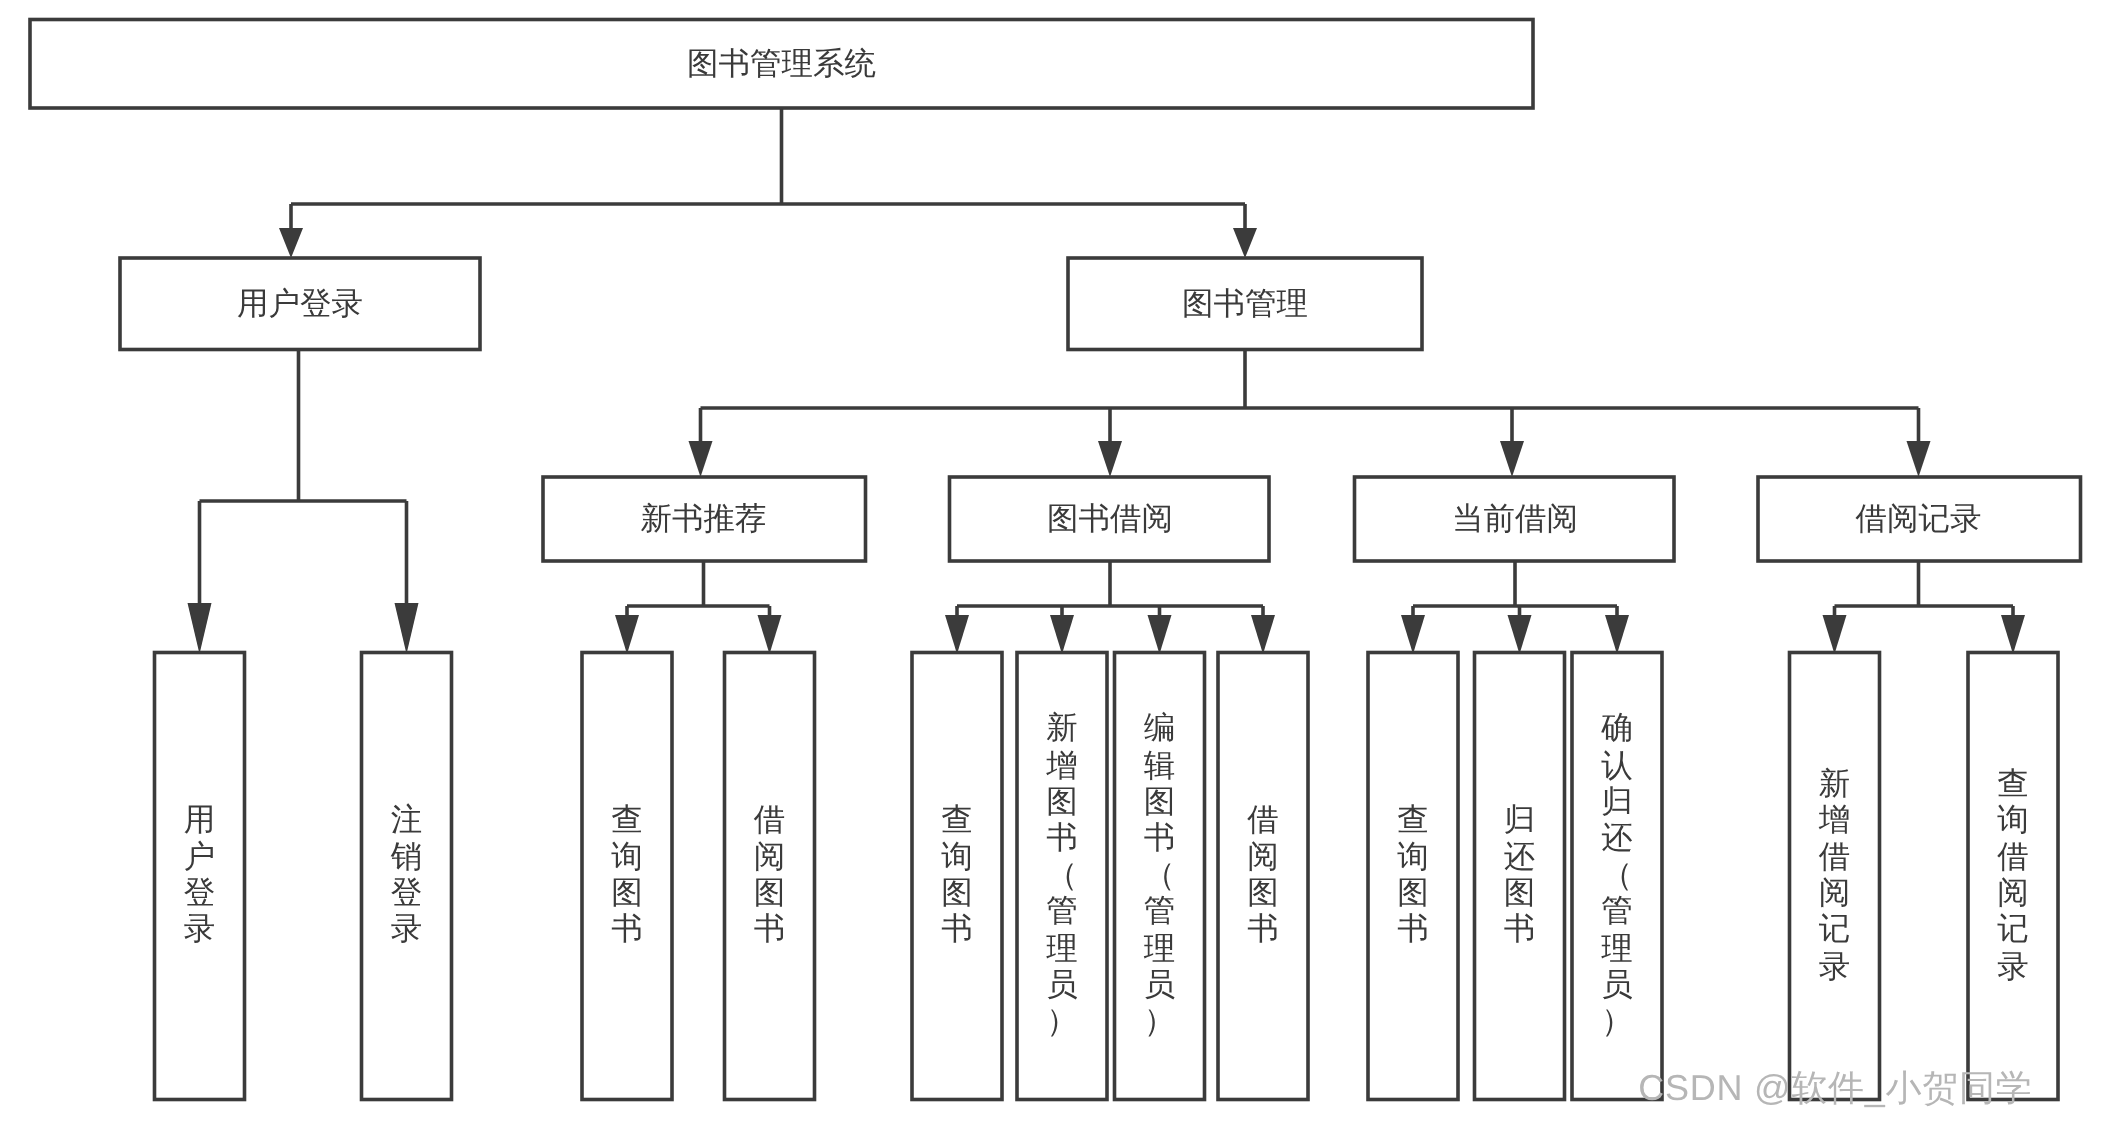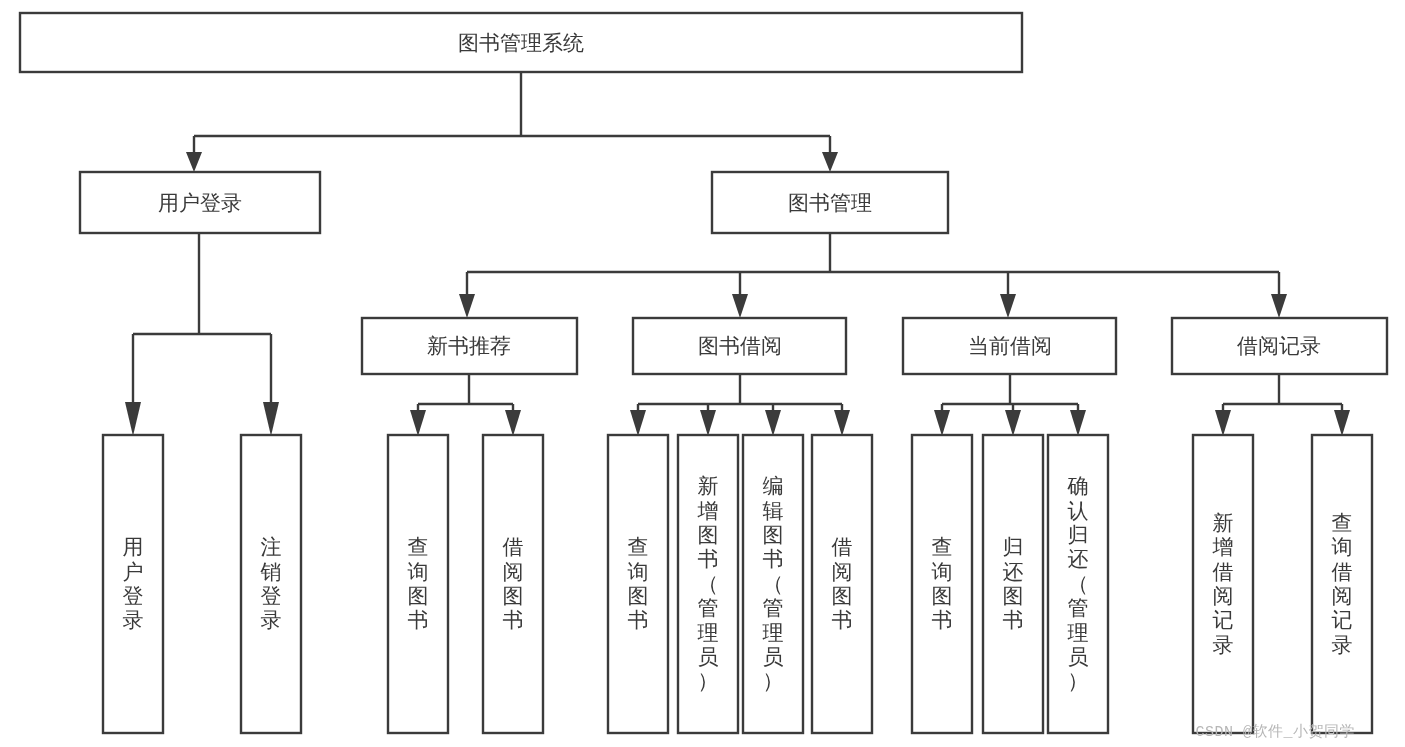--- a/index.html
+++ b/index.html
@@ -66,22 +66,22 @@
     font-size: 21px;
     line-height: 1.16;
     color: #3a3a3a;
     text-align: center;
     white-space: pre;
   }
   .watermark {
     position: absolute;
     right: 10px;
     bottom: 6px;
-    font-family: Liberation Mono, monospace;
-    font-size: 15px;
+    font-family: Liberation Sans, sans-serif;
+    font-size: 24px;
     color: #b6b6b6;
     letter-spacing: 0.5px;
     white-space: nowrap;
     user-select: none;
   }
 </style>
 </head>
 <body>
 
 <div id="diagram-root">

